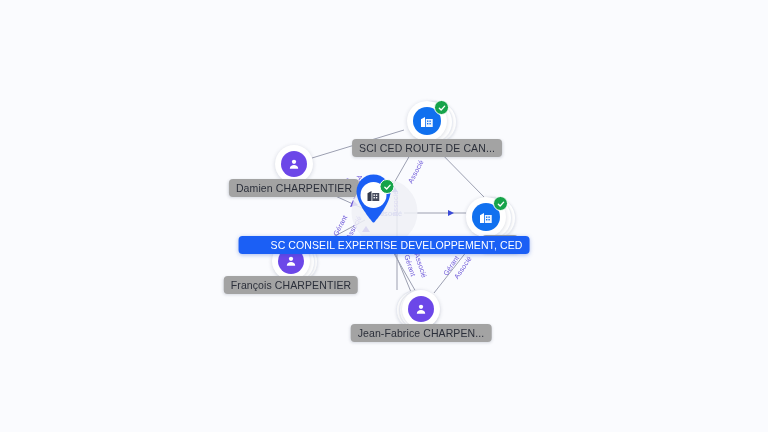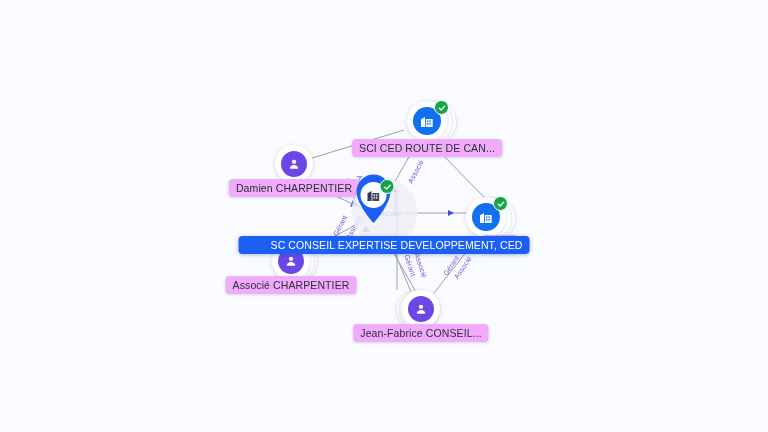--- a/index.html
+++ b/index.html
@@ -42,21 +42,21 @@
     width:26px;height:26px;border-radius:50%;background:#fff;
     display:flex;align-items:center;justify-content:center;}
 
   
   .badge{position:absolute;width:13px;height:13px;border-radius:50%;
     background:#16a34a;border:1.5px solid #fff;
     display:flex;align-items:center;justify-content:center;}
 
   
   .lbl{position:absolute;transform:translateX(-50%);
-    background:#f0abfc;border-radius:4px;
+    background:#a3a3a3;border-radius:4px;
     padding:3px 7px;white-space:nowrap;
     font-size:10.5px;color:#2b2f3a;letter-spacing:.1px;
     box-shadow:0 1px 3px rgba(35,45,80,.17);}
   .lbl.sel{background:#1b5ff5;color:#fff;font-size:10.5px;
     box-shadow:0 1px 4px rgba(20,70,200,.35);z-index:40;padding-left:32px;}
 
   
   .role{position:absolute;transform-origin:50% 50%;
     font-size:7px;color:#6b55d8;white-space:nowrap;
     letter-spacing:.15px;pointer-events:none;}
@@ -127,35 +127,35 @@
   <div class="stack" style="width:38px;height:38px;margin:-19px 0 0 -16px;"></div>
   <div class="person-ring">
     <div class="person-disc">
       <svg width="14" height="14" viewBox="0 0 24 24" fill="#fff">
         <circle cx="12" cy="8.2" r="3.7"></circle>
         <path d="M4.8 20c0-3.9 3.3-6.2 7.2-6.2s7.2 2.3 7.2 6.2z"></path>
       </svg>
     </div>
   </div>
 </div>
-<div class="lbl" style="left:291px;top:276px;">Associé CHARPENTIER</div>
+<div class="lbl" style="left:291px;top:276px;">François CHARPENTIER</div>
 
 <div class="node" style="left:421px;top:309px;">
   <div class="stack" style="width:38px;height:38px;margin:-19px 0 0 -25px;"></div>
   <div class="stack" style="width:38px;height:38px;margin:-19px 0 0 -22px;"></div>
   <div class="person-ring">
     <div class="person-disc">
       <svg width="14" height="14" viewBox="0 0 24 24" fill="#fff">
         <circle cx="12" cy="8.2" r="3.7"></circle>
         <path d="M4.8 20c0-3.9 3.3-6.2 7.2-6.2s7.2 2.3 7.2 6.2z"></path>
       </svg>
     </div>
   </div>
 </div>
-<div class="lbl" style="left:421px;top:324px;">Jean-Fabrice CONSEIL...</div>
+<div class="lbl" style="left:421px;top:324px;">Jean-Fabrice CHARPEN...</div>
 
 <div class="node" style="left:427px;top:121px;">
   <div class="stack" style="width:40px;height:40px;margin:-20px 0 0 -12px;"></div>
   <div class="stack" style="width:40px;height:40px;margin:-20px 0 0 -16px;"></div>
   <div class="comp-ring">
     <div class="comp-disc">
       <svg width="16" height="16" viewBox="0 0 24 24" fill="#fff">
         <path d="M3 21V9.5l6-3.6V21z"></path>
         <path d="M10.2 21V9h10.4v12z" opacity=".92"></path>
         <rect x="12" y="11.2" width="2.1" height="2.1" fill="#1070ef"></rect>

